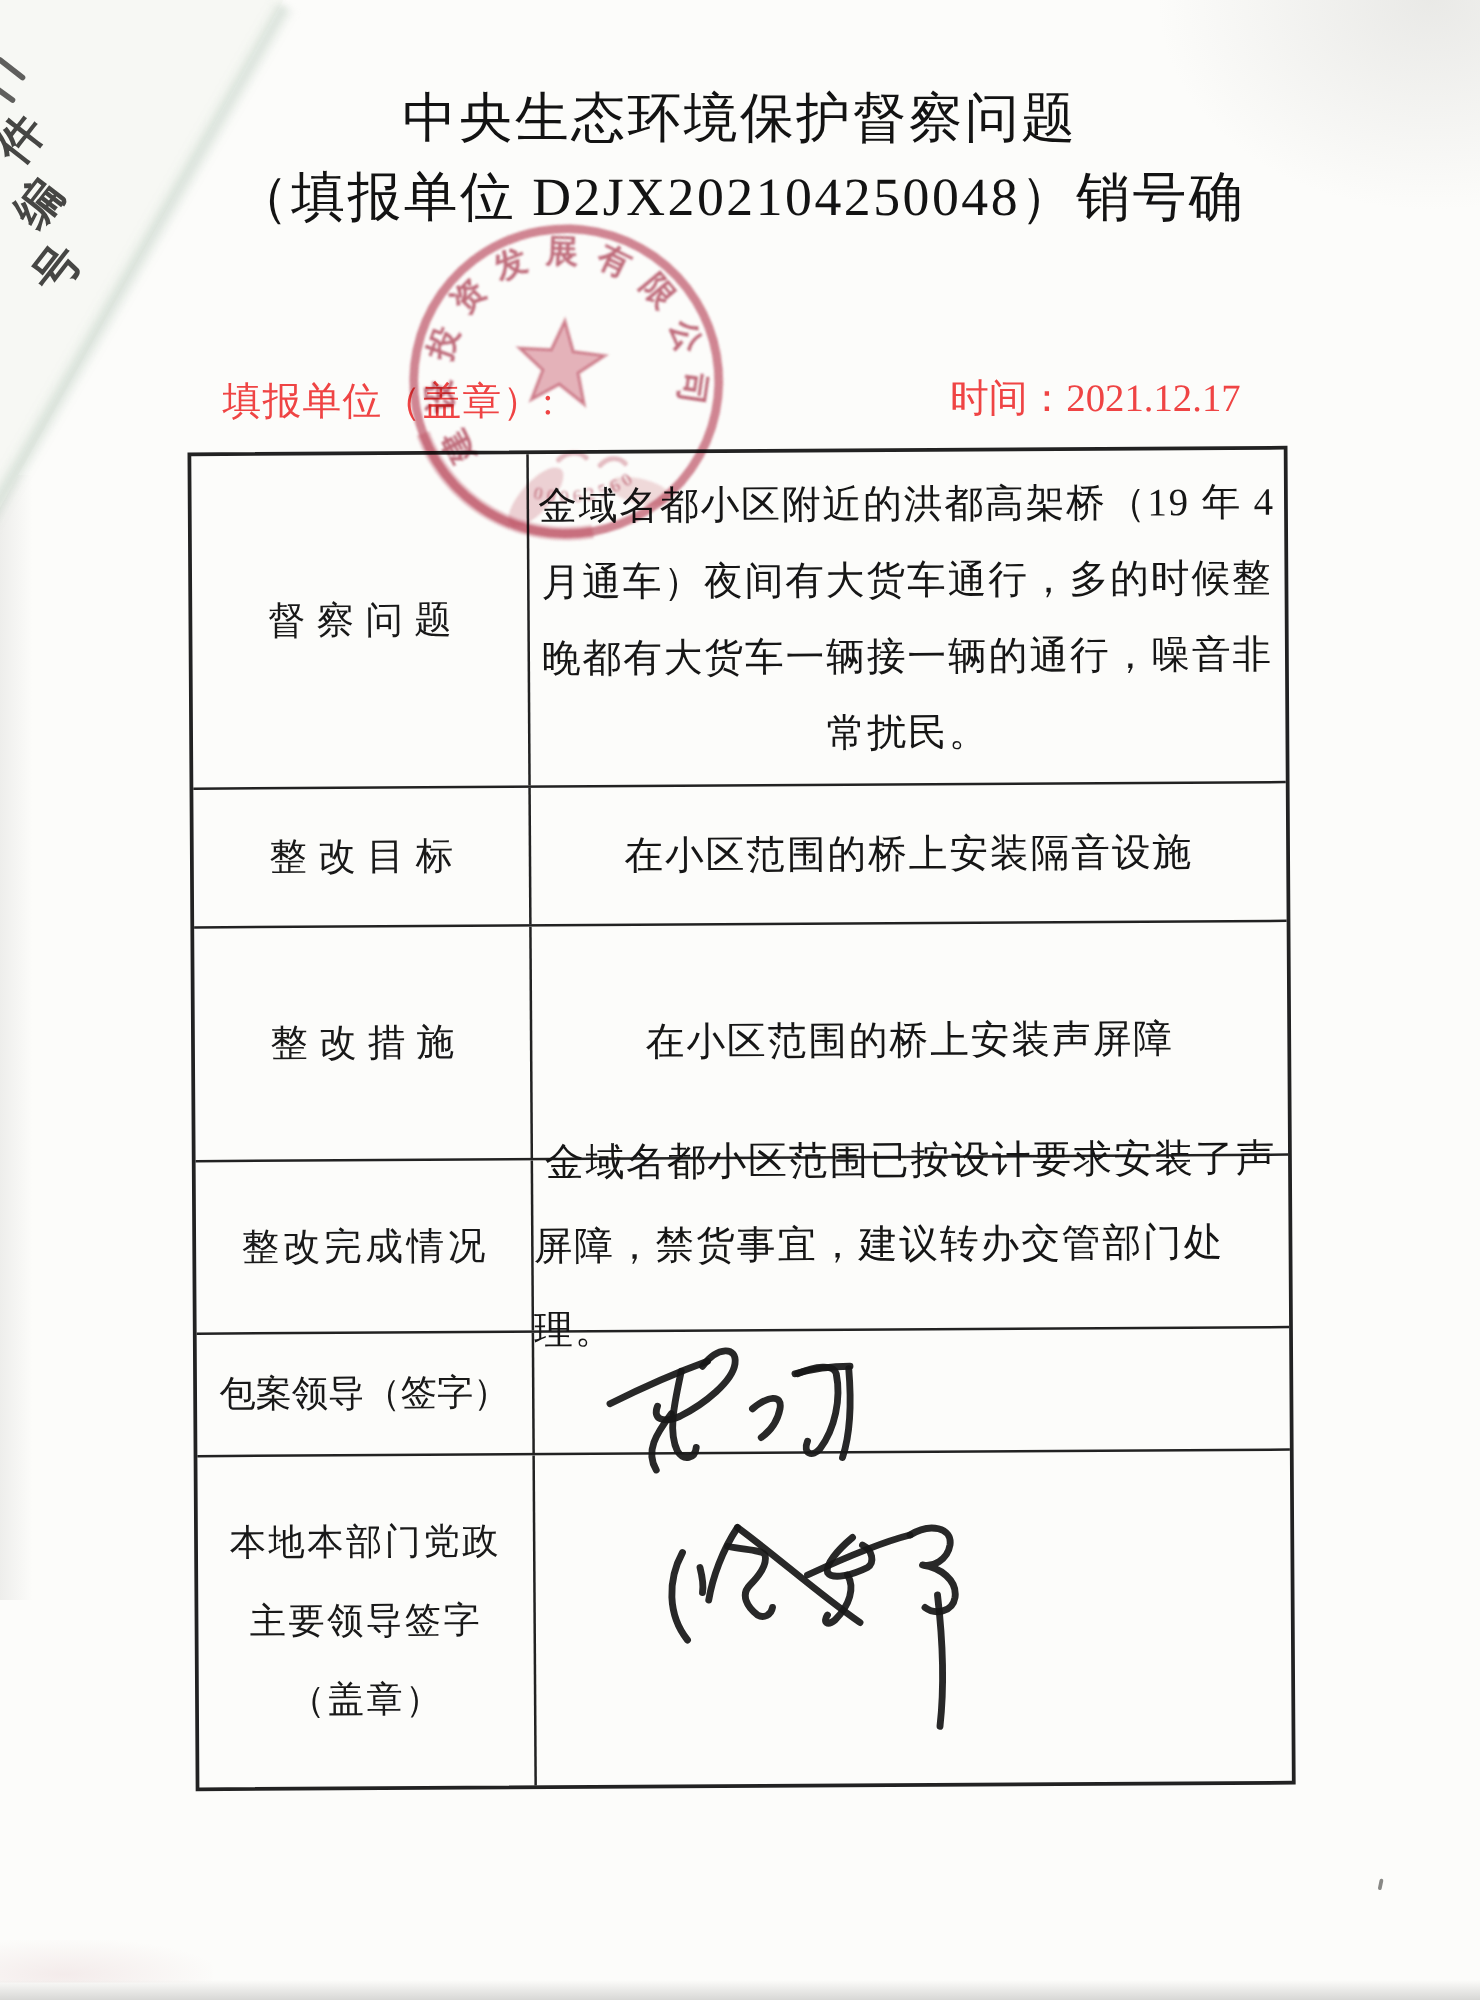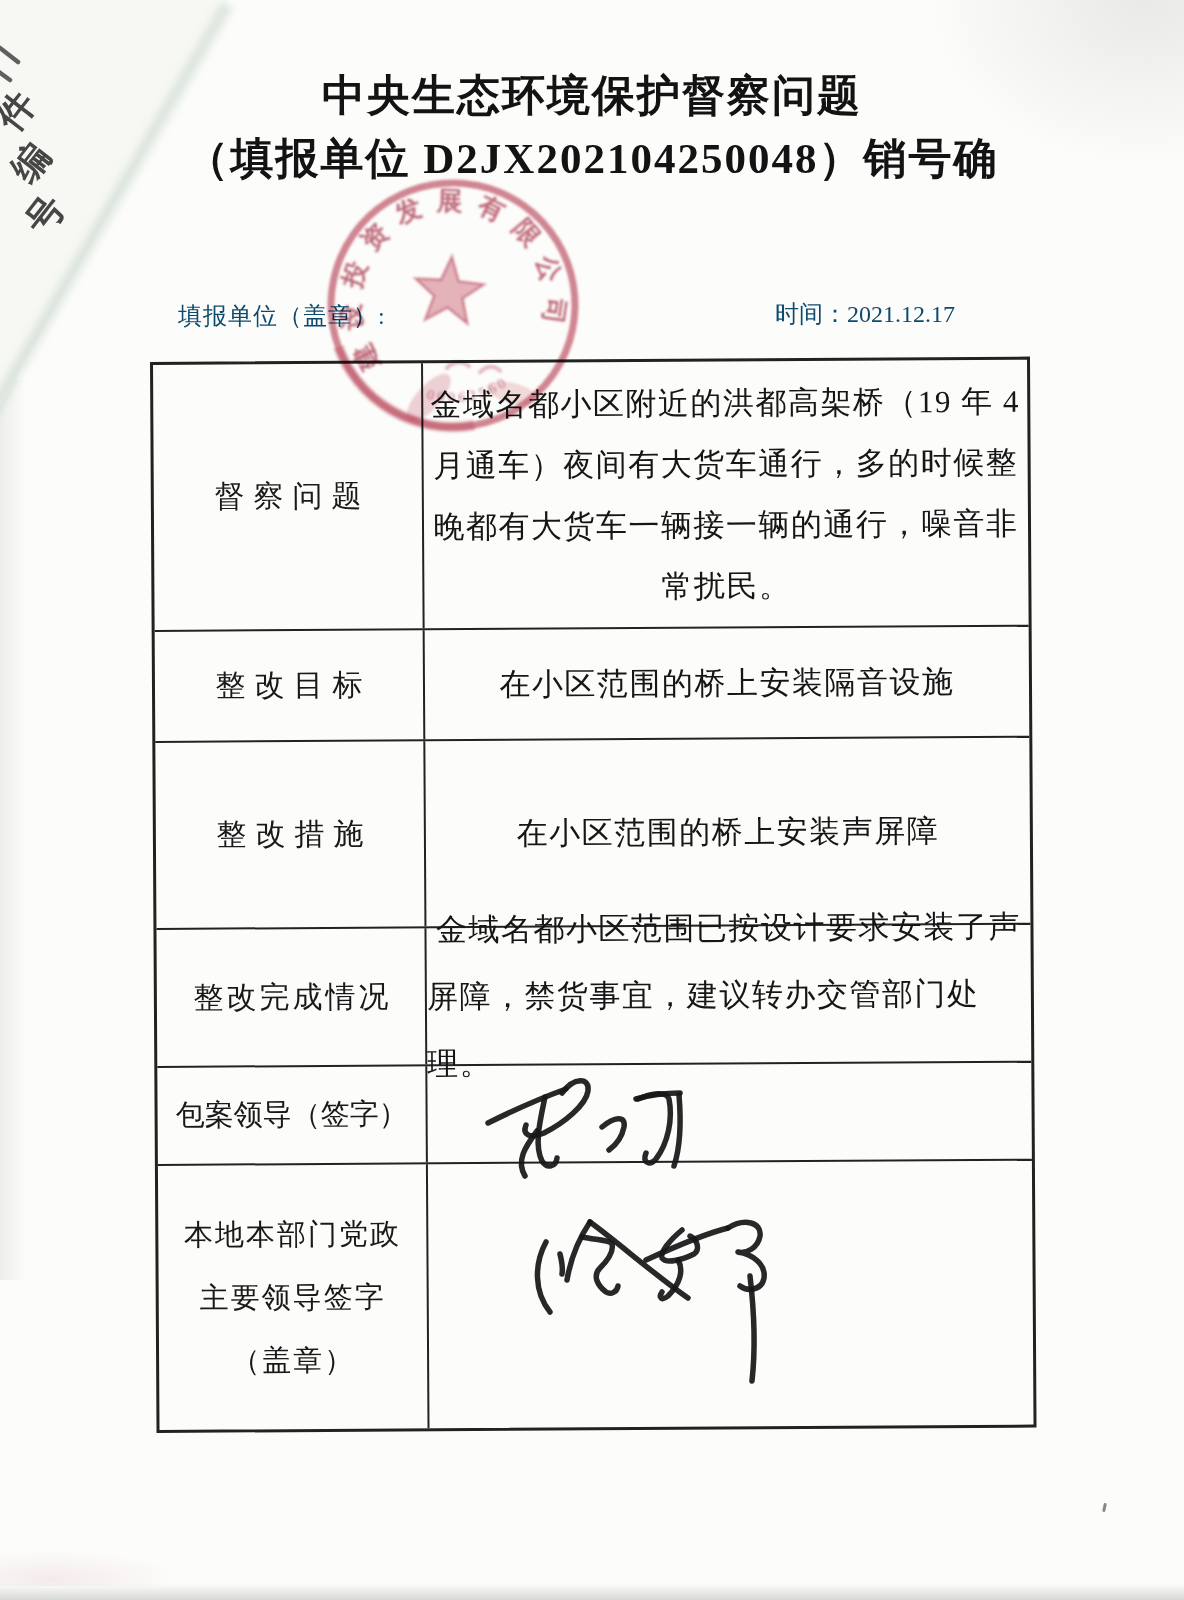--- a/index.html
+++ b/index.html
@@ -26,25 +26,25 @@
   .corner .under{position:absolute;left:0;top:0;width:252px;height:432px;
     clip-path:polygon(0 0,90% 0,0 94%);background:#f7f8f4;}
   .corner .edgeband{position:absolute;left:226px;top:-8px;width:480px;height:24px;
     transform-origin:0 50%;transform:rotate(120deg);
     background:linear-gradient(to bottom,rgba(200,214,200,0),rgba(185,202,189,0.55) 45%,rgba(224,232,223,0.28) 72%,rgba(255,255,255,0));
     filter:blur(3px);}
   .corner .cchar{position:absolute;font-size:37px;font-weight:bold;color:#2e2e2c;
     transform:rotate(-52deg);opacity:.88;font-family:"Liberation Serif",serif;}
 
   .title{position:absolute;left:0;top:64px;width:100%;text-align:center;
-    font-size:43px;font-weight:bold;line-height:63px;letter-spacing:2px;color:#131313;}
-
-  .meta-line span{position:absolute;font-size:24px;color:#0c4a6e;}
+    font-size:43px;font-weight:normal;line-height:63px;letter-spacing:2px;color:#131313;}
+
+  .meta-line span{position:absolute;font-size:31px;color:#ef4444;}
   .filled-by{left:178px;top:300px;letter-spacing:1px;}
-  .date{left:760px;top:298px;margin-left:15px;}
+  .date{left:760px;top:298px;}
 
   
   .doc-table{position:absolute;left:150px;top:362px;width:880px;
     border:3px solid #222;transform-origin:top left;transform:rotate(-0.35deg);
     box-sizing:border-box;background:transparent;}
   .trow{display:flex;box-sizing:border-box;}
   .trow + .trow{border-top:2px solid #222;}
   .lcell{width:270px;border-right:2px solid #222;box-sizing:border-box;
     display:flex;flex-direction:column;align-items:center;justify-content:center;
     font-size:30px;color:#191919;flex-shrink:0;}

